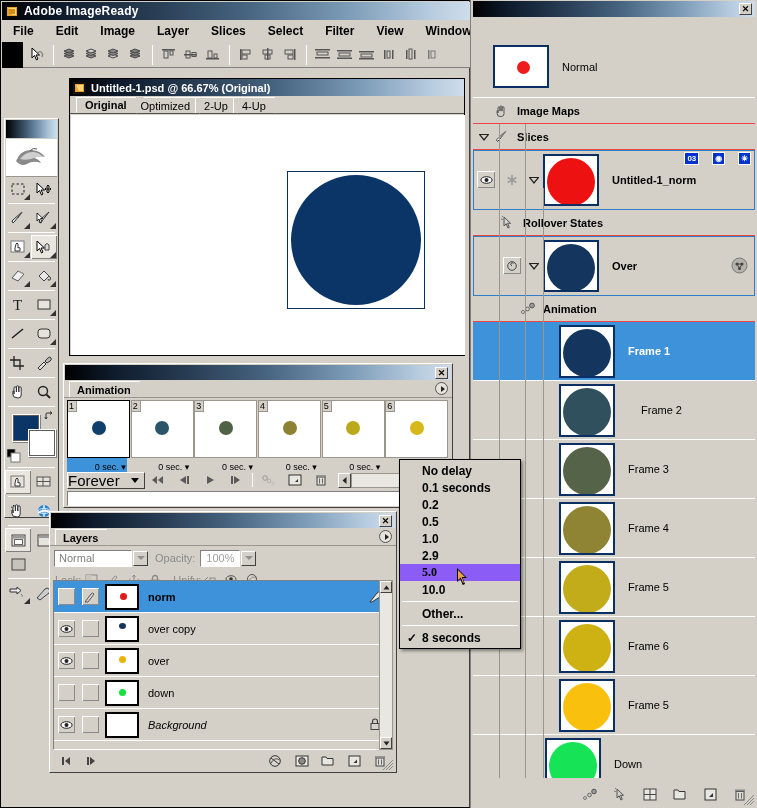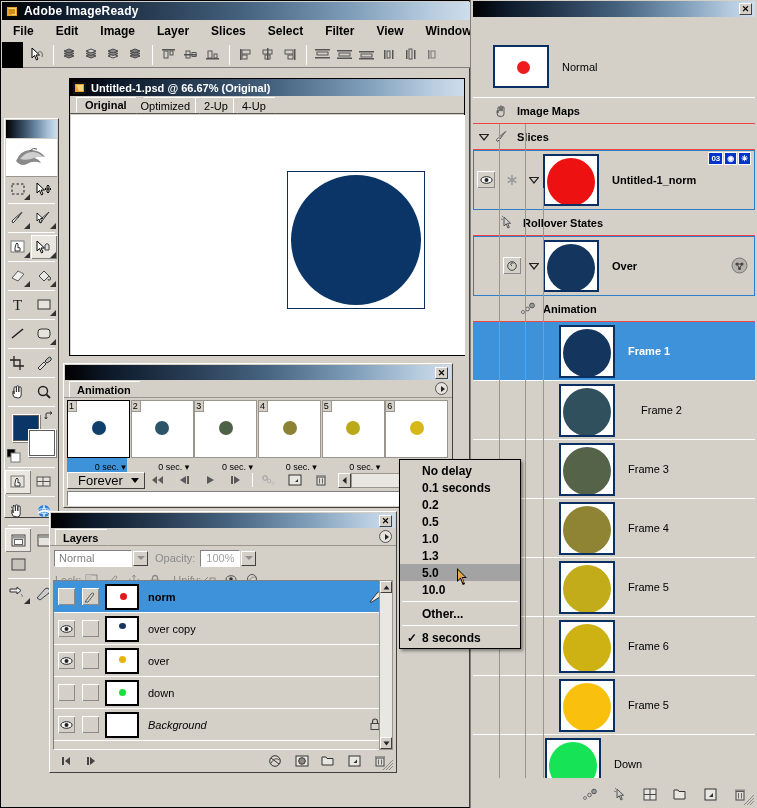--- a/index.html
+++ b/index.html
@@ -94,37 +94,37 @@
   .frame .fthumb { position:absolute; left:0; top:0; width:63px; height:58px; background:#fff; border:1px solid #9a968e; }
   .frame .fnum { position:absolute; left:1px; top:1px; background:#d4d0c8; font-size:9px; padding:0 2px 0 1px;
                  border-right:1px solid #9a968e; border-bottom:1px solid #9a968e; }
   .frame .fdot { position:absolute; left:50%; top:20px; margin-left:-7px; width:14px; height:14px; border-radius:50%; }
   .frame .fdelay { position:absolute; right:1px; bottom:0; font-size:9px; color:#000; }
   .frame.sel { background:#3d92d9; }
   .frame.sel .fthumb { border:1px solid #000; }
   .frame.sel .fdelay { color:#000; }
 
   #anim-ctrls { position:absolute; left:3px; bottom:18px; right:3px; height:18px; display:flex; align-items:center; }
-  #loopsel { width:78px; height:17px; background:#d4d0c8; font-size:13px; display:flex; align-items:center;
-             padding-left:10px; border-top:1px solid #fff; border-left:1px solid #fff; border-right:1px solid #404040; border-bottom:1px solid #404040; }
+  #loopsel { width:78px; height:17px; background:#d4d0c8; font-size:15px; display:flex; align-items:center;
+             padding-left:0; border-top:1px solid #fff; border-left:1px solid #fff; border-right:1px solid #404040; border-bottom:1px solid #404040; }
   #loopsel .arr { margin-left:auto; margin-right:5px; width:0;height:0;border-left:4px solid transparent;border-right:4px solid transparent;border-top:5px solid #000; }
   .actrl { width:26px; height:18px; display:flex; align-items:center; justify-content:center; }
   .asep { width:1px; height:14px; background:#9a968e; border-right:1px solid #fff; margin:0 3px; }
   #anim-scroll { flex:1; height:15px; margin-left:4px; display:flex; }
   #anim-scroll .sbtn { width:13px; height:15px; background:#d4d0c8; border-top:1px solid #fff;border-left:1px solid #fff;border-right:1px solid #404040;border-bottom:1px solid #404040;
                        display:flex;align-items:center;justify-content:center; }
   #anim-scroll .strack { flex:1; background:#e9e7e2; border:1px solid #9a968e; }
   #anim-status { position:absolute; left:3px; bottom:1px; right:3px; height:15px; background:#fff;
                  border-top:1px solid #808080; border-left:1px solid #808080; border-right:1px solid #fff; border-bottom:1px solid #fff; }
 
   
   #delaymenu { position:absolute; left:398px; top:458px; width:122px; background:#d4d0c8;
                border:1px solid #000; box-shadow:2px 2px 3px rgba(0,0,0,0.4); z-index:60; padding:2px 0; }
   #delaymenu .dm { height:17px; display:flex; align-items:center; padding-left:22px; font-size:12px; font-weight:bold; color:#000; }
-  #delaymenu .dm.hl { background:#a3a3a3; color:#000; }
+  #delaymenu .dm.hl { background:#8b5cf6; color:#000;font-family:Liberation Serif, serif; }
   #delaymenu .dmsep { height:1px; background:#808080; border-bottom:1px solid #fff; margin:3px 2px; }
   #delaymenu .chk { position:absolute; left:7px; font-weight:bold; }
   #menucursor { position:absolute; left:455px; top:566px; width:14px; height:20px; z-index:70; }
 
   
   #layerspanel { position:absolute; left:48px; top:510px; width:348px; height:262px; background:#d4d0c8;
                  border-top:1px solid #fff; border-left:1px solid #fff; border-right:1px solid #404040; border-bottom:1px solid #404040; }
   #lay-grad { height:15px; margin:1px; position:relative; }
   #lay-opts { height:24px; display:flex; align-items:center; padding:0 4px; }
   #blendsel { width:78px; height:17px; background:#fff; font-size:11px; color:#808080; display:flex; align-items:center;
@@ -176,21 +176,21 @@
   .wc-thumb .circ { position:absolute; border-radius:50%; }
   .wc-label { font-size:11px; color:#000; margin-left:13px; }
   .wc-label.b { font-weight:bold; }
   .sel-blue { background:#3d92d9; }
   .sel-blue .wc-label { color:#fff; font-weight:bold; }
   .outline-blue { outline:1px solid #2f7fc8; outline-offset:-1px; }
   .eye-btn { width:18px; height:17px; background:#d4d0c8; box-shadow: inset 1px 1px 0 #fff, inset -1px -1px 0 #8a8a8a; display:flex;align-items:center;justify-content:center; }
   #wc-bottom { position:absolute; left:2px; bottom:2px; right:2px; height:24px; display:flex; align-items:center; justify-content:flex-end; }
   #wc-bottom .wb { width:30px; height:20px; display:flex; align-items:center; justify-content:center; }
   #wc-resize { position:absolute; right:2px; bottom:2px; width:13px; height:13px; }
-  .badge { position:absolute; top:2px; display:flex; gap:1px; }
+  .badge { position:absolute; top:2px; display:flex; gap:13px; }
   .badge span { background:#0033cc; color:#fff; font-size:8px; font-weight:bold; padding:1px 2px; line-height:9px; display:inline-block; border:1px solid #fff; }
 
   .lines { position:absolute; left:0; top:0; bottom:0; width:100%; pointer-events:none; }
   .vline { position:absolute; top:0; bottom:0; width:1px; background:#9a968e; }
 
   svg { display:block; }
 </style>
 </head>
 <body>
 
@@ -932,21 +932,21 @@
           </svg>
       </div>
     </div>
 
     <div id="delaymenu">
       <div class="dm">No delay</div>
       <div class="dm">0.1 seconds</div>
       <div class="dm">0.2</div>
       <div class="dm">0.5</div>
       <div class="dm">1.0</div>
-      <div class="dm">1.3</div>
+      <div class="dm">2.9</div>
       <div class="dm hl">5.0</div>
       <div class="dm">10.0</div>
       <div class="dmsep"></div>
       <div class="dm">Other...</div>
       <div class="dmsep"></div>
       <div class="dm" style="position:relative">
         <span class="chk">✓</span>
         <span>8 seconds</span>
       </div>
     </div>

